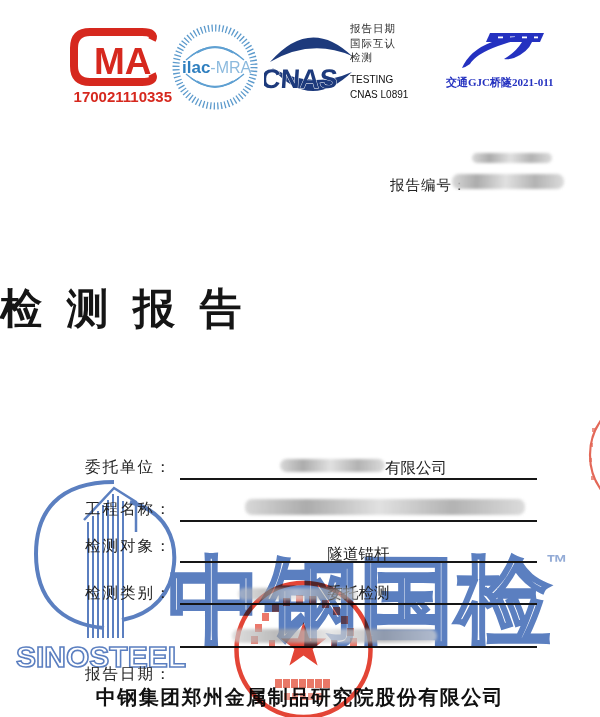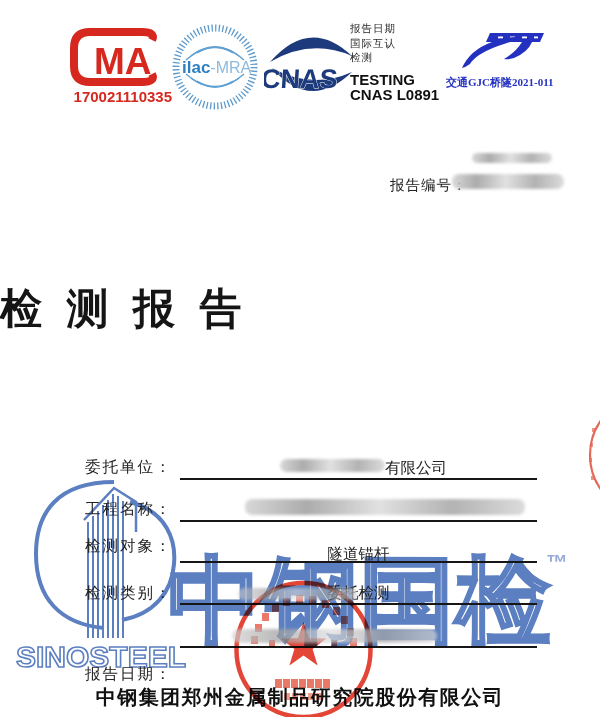--- a/index.html
+++ b/index.html
@@ -5,21 +5,21 @@
   html,body{margin:0;padding:0;}
   .page{position:relative;width:600px;height:717px;background:#ffffff;overflow:hidden;
         font-family:"Liberation Serif",serif;color:#1a1a1a;}
   .abs{position:absolute;}
 
   
   .cma-number{left:66px;top:88px;width:106px;text-align:right;
       font-family:"Liberation Sans",sans-serif;font-weight:800;font-size:15px;color:#d6281e;letter-spacing:0px;}
   .cnas-text{left:350px;top:22px;width:100px;}
   .cnas-cn{font-size:10.5px;letter-spacing:1px;color:#2a2a2a;line-height:14.5px;}
-  .cnas-en{font-family:"Liberation Sans",sans-serif;font-weight:700;font-size:15px;color:#111;line-height:15px;}
+  .cnas-en{font-family:"Liberation Sans",sans-serif;font-weight:400;font-size:10px;color:#111;line-height:15px;}
   .cnas-en.first{margin-top:6px;}
   .jt-caption{left:446px;top:75px;width:124px;font-weight:700;font-size:11px;color:#2431c0;letter-spacing:0;}
 
   
   .report-label{left:390px;top:176px;font-size:14.5px;letter-spacing:1px;color:#222;}
   .smear{position:absolute;border-radius:7px;filter:blur(1.4px);opacity:.85;
       background:linear-gradient(92deg,#d2d2d2 0%,#9e9e9e 22%,#dcdcdc 48%,#a6a6a6 74%,#d6d6d6 100%);}
 
   
   .title{left:0;top:281px;width:600px;text-align:left;font-size:42px;font-weight:700;

